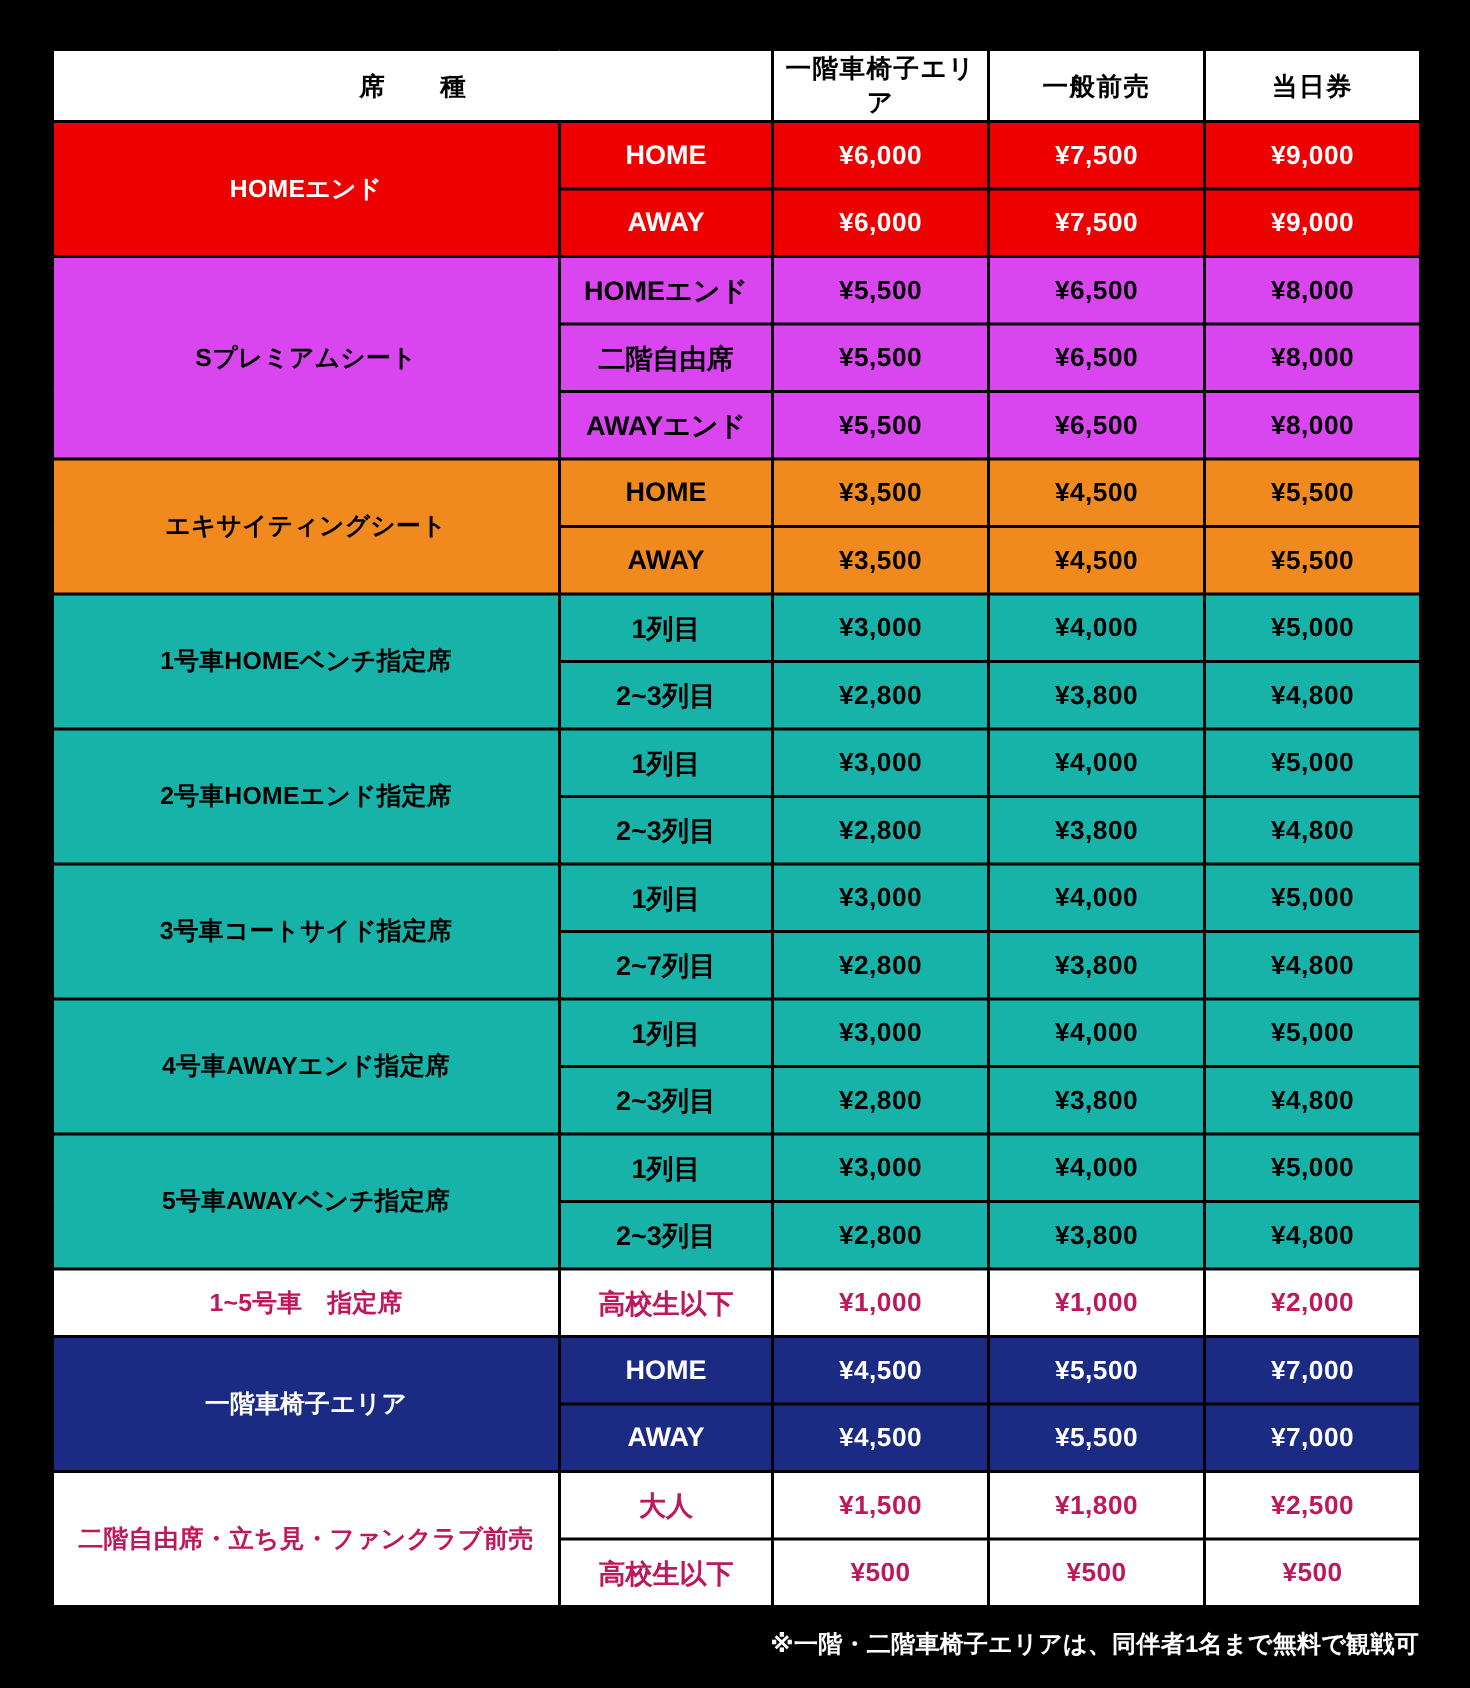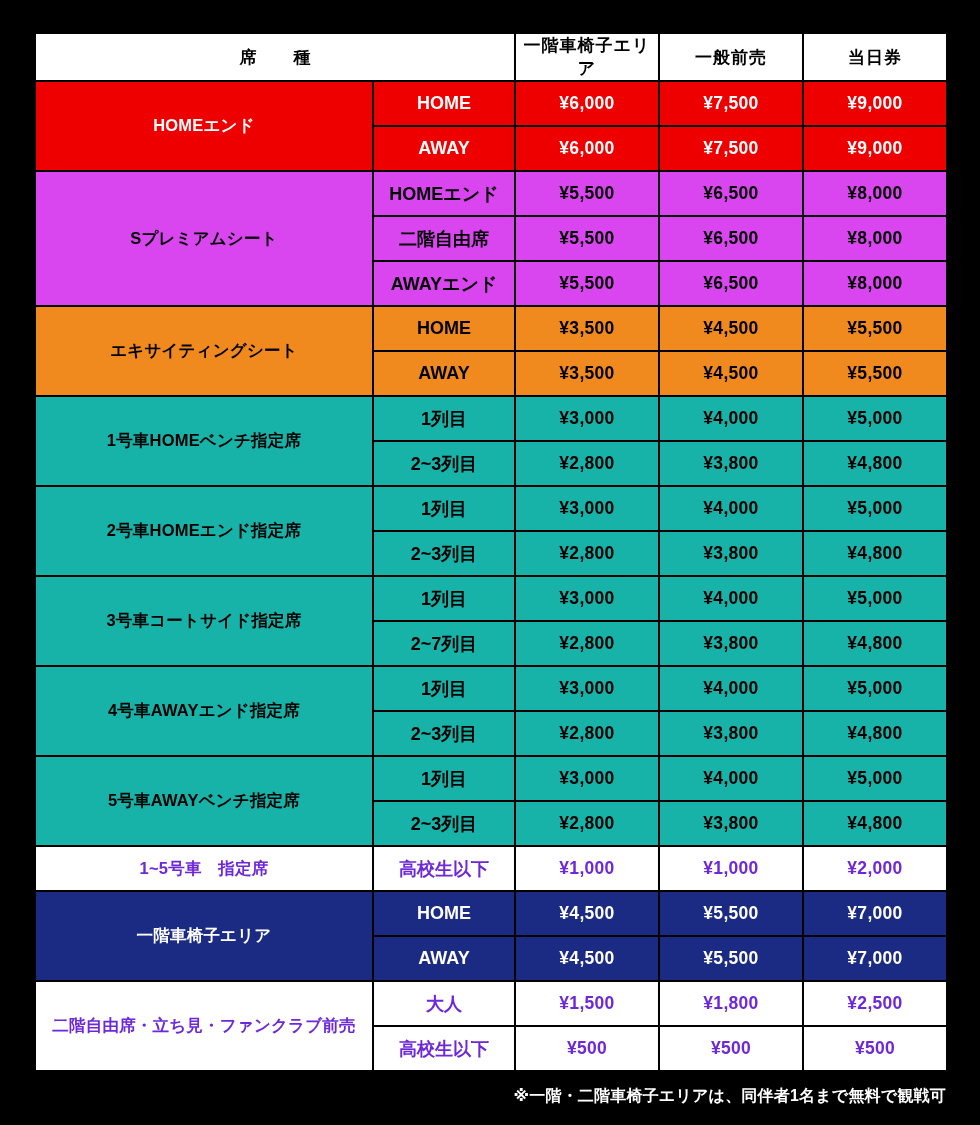--- a/index.html
+++ b/index.html
@@ -72,21 +72,21 @@
   .price {
     font-size: 17.5px;
     letter-spacing: 0.3px;
   }
 
   
   .t-vip      { background: #ee0000; color: #ffffff; }
   .t-spremium { background: #d946ef; color: #000000; }
   .t-exciting { background: #f08a1e; color: #000000; }
   .t-teal     { background: #18b3a8; color: #000000; }
-  .t-white    { background: #ffffff; color: #6d28d9; }
+  .t-white    { background: #ffffff; color: #be185d; }
   .t-navy     { background: #1b2a83; color: #ffffff; }
   .row-h-1  { height: 45px; }
 
   .note {
     margin-top: 14px;
     color: #ffffff;
     font-size: 16px;
     font-weight: bold;
     letter-spacing: 0.2px;
     padding-left: 4px;

